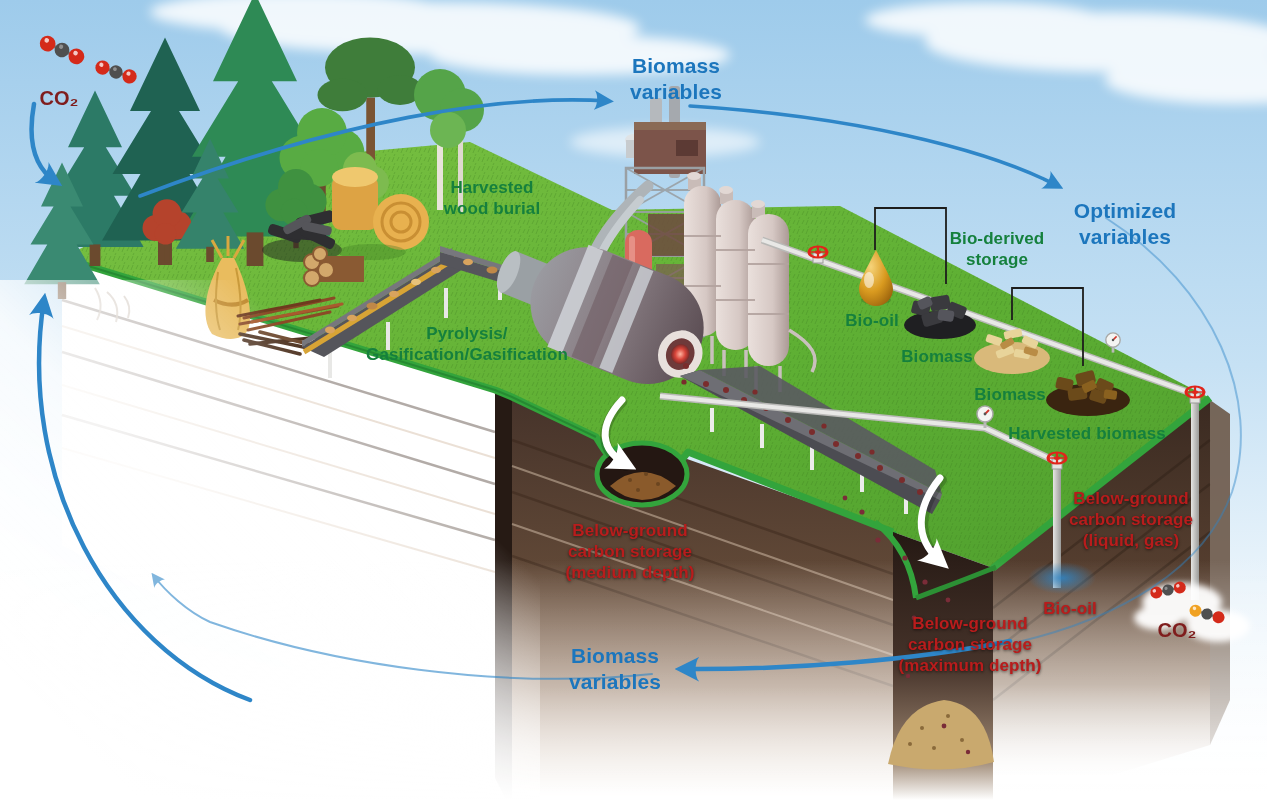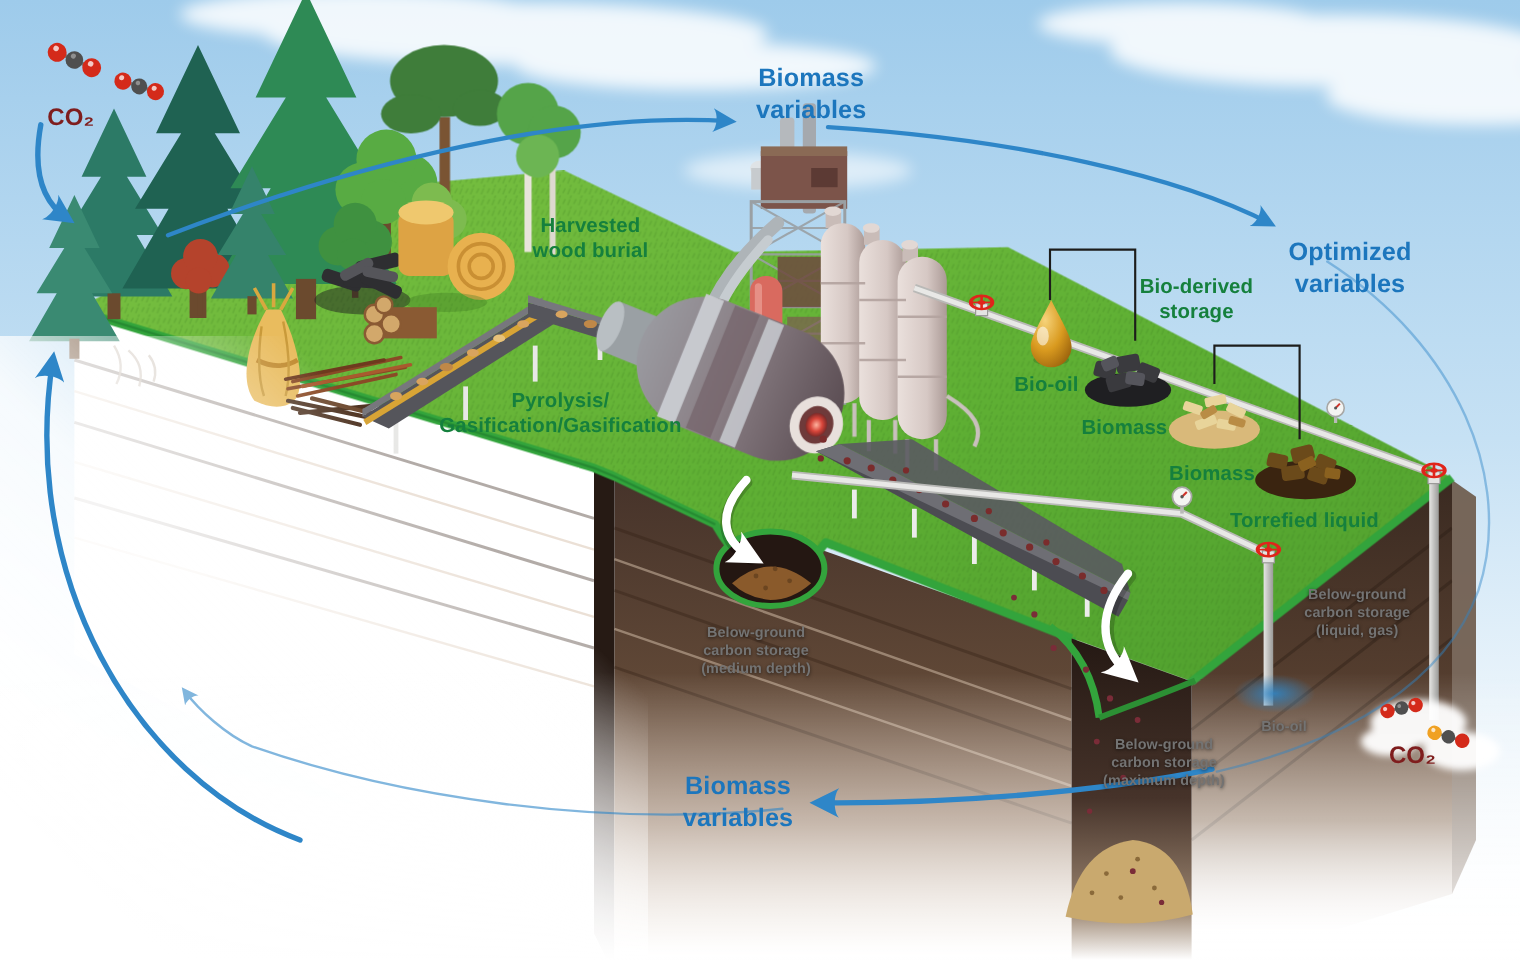--- a/index.html
+++ b/index.html
@@ -3,21 +3,21 @@
 <meta charset="utf-8">
 <style>
   html,body{margin:0;padding:0;background:#ffffff}
   .stage{position:relative;width:1267px;height:812px;overflow:hidden;
          font-family:"Liberation Sans",sans-serif;background:#fff}
   svg.scene{position:absolute;left:0;top:0}
   .lbl{position:absolute;transform:translateX(-50%);text-align:center;
        white-space:pre-line;font-weight:700;line-height:1.24;letter-spacing:.1px}
   .lbl.blue{color:#1c76bd;font-size:21px}
   .lbl.dark{color:#15803d;font-size:17px}
-  .lbl.white{color:#737373;font-size:12px;text-shadow:0 1px 3px rgba(0,0,0,.6)}
+  .lbl.white{color:#b91c1c;font-size:17px;text-shadow:0 1px 3px rgba(0,0,0,.6)}
   .lbl.co2{font-size:20px;color:#7f1d1d;font-weight:700}
 </style>
 </head>
 <body>
 
 <div class="stage">
 
 <svg class="scene" width="1267" height="812" viewBox="0 0 1267 812">
   <defs>
     <linearGradient id="skyG" x1="0" y1="0" x2="0" y2="1">
@@ -569,21 +569,21 @@
 variables</div>
 <div class="lbl dark" style="left:492px;top:177px">Harvested
 wood burial</div>
 <div class="lbl blue" style="left:1125px;top:198px">Optimized
 variables</div>
 <div class="lbl dark" style="left:997px;top:228px">Bio-derived
 storage</div>
 <div class="lbl dark" style="left:872px;top:310px">Bio-oil</div>
 <div class="lbl dark" style="left:937px;top:346px">Biomass</div>
 <div class="lbl dark" style="left:1010px;top:384px">Biomass</div>
-<div class="lbl dark" style="left:1087px;top:423px">Torrefied liquid</div>
+<div class="lbl dark" style="left:1087px;top:423px">Harvested biomass</div>
 <div class="lbl dark" style="left:467px;top:323px">Pyrolysis/
 Gasification/Gasification</div>
 <div class="lbl white" style="left:630px;top:520px">Below-ground
 carbon storage
 (medium depth)</div>
 <div class="lbl white" style="left:1131px;top:488px">Below-ground
 carbon storage
 (liquid, gas)</div>
 <div class="lbl white" style="left:970px;top:613px">Below-ground
 carbon storage

